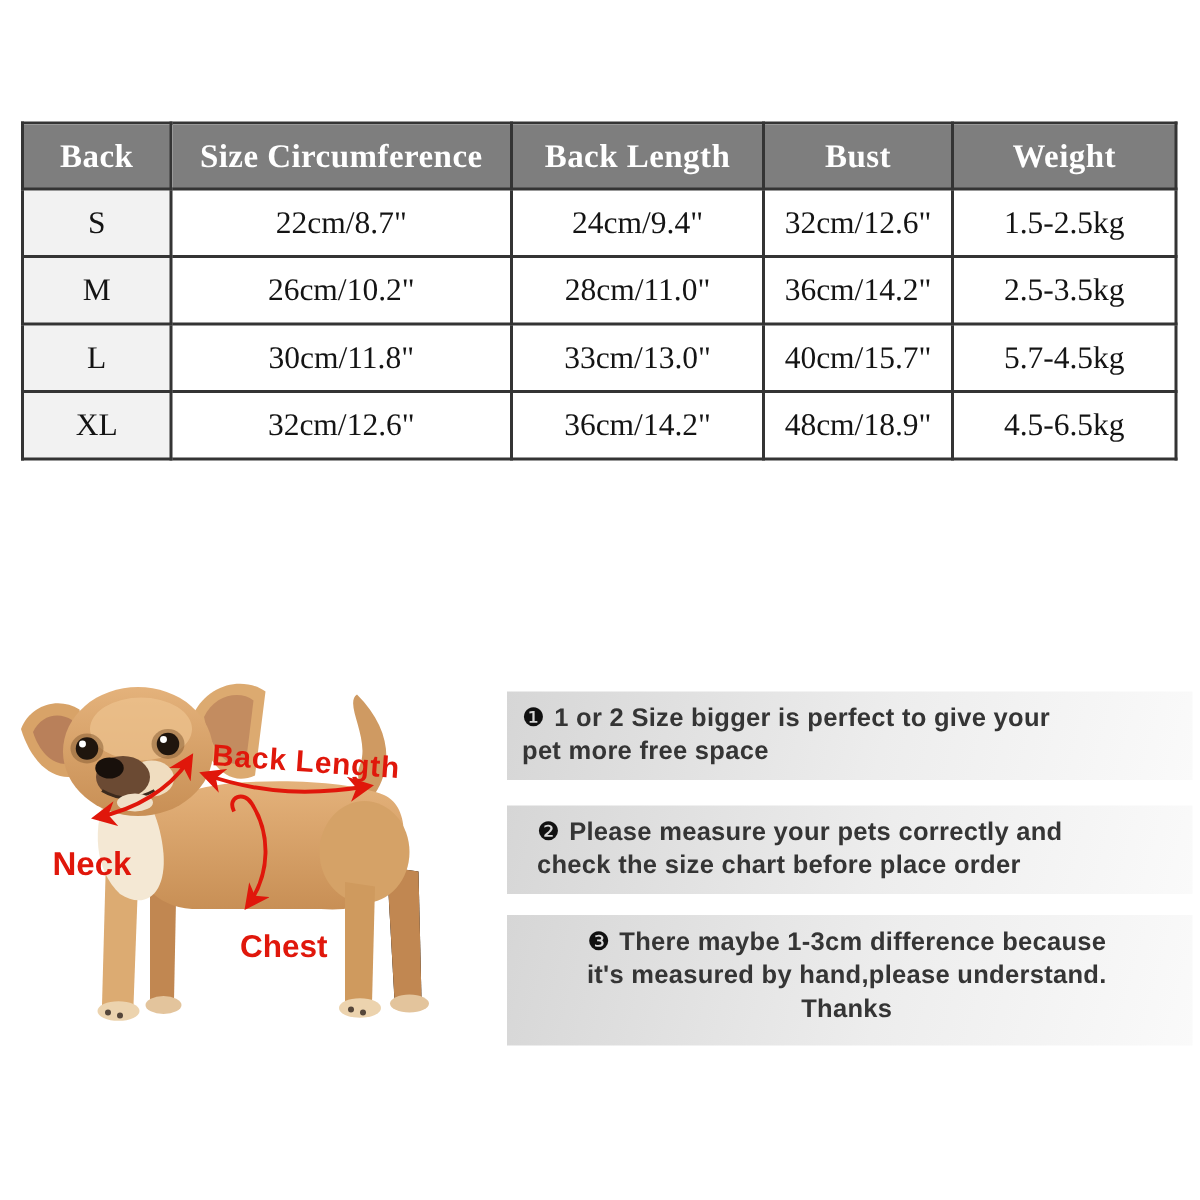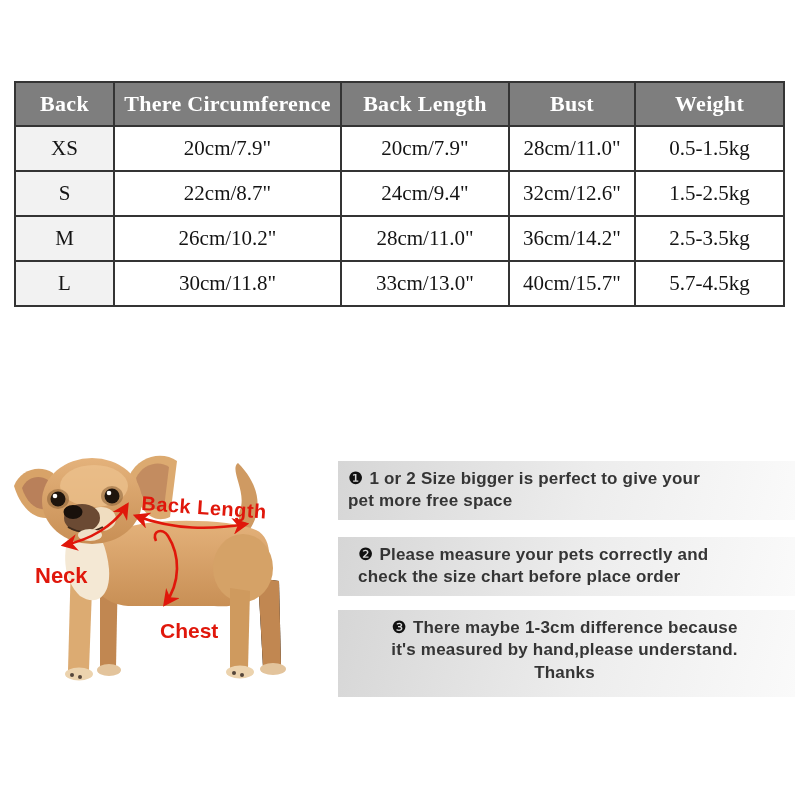--- a/index.html
+++ b/index.html
@@ -52,54 +52,54 @@
   <colgroup>
     <col style="width:99px">
       <col style="width:227px">
       <col style="width:168px">
     <col style="width:126px">
       <col style="width:149px">
   </colgroup>
   <thead>
     <tr>
       <th>Back</th>
-      <th>There Circumference</th>
+      <th>Size Circumference</th>
       <th>Back Length</th>
       <th>Bust</th>
       <th>Weight</th>
     </tr>
   </thead>
   <tbody>
-    <tr>
-      <td class="size-col">XS</td>
-      <td>20cm/7.9"</td>
-      <td>20cm/7.9"</td>
-      <td>28cm/11.0"</td>
-      <td>0.5-1.5kg</td>
-    </tr>
     <tr>
       <td class="size-col">S</td>
       <td>22cm/8.7"</td>
       <td>24cm/9.4"</td>
       <td>32cm/12.6"</td>
       <td>1.5-2.5kg</td>
     </tr>
     <tr>
       <td class="size-col">M</td>
       <td>26cm/10.2"</td>
       <td>28cm/11.0"</td>
       <td>36cm/14.2"</td>
       <td>2.5-3.5kg</td>
     </tr>
     <tr>
       <td class="size-col">L</td>
       <td>30cm/11.8"</td>
       <td>33cm/13.0"</td>
       <td>40cm/15.7"</td>
       <td>5.7-4.5kg</td>
+    </tr>
+    <tr>
+      <td class="size-col">XL</td>
+      <td>32cm/12.6"</td>
+      <td>36cm/14.2"</td>
+      <td>48cm/18.9"</td>
+      <td>4.5-6.5kg</td>
     </tr>
   </tbody>
 </table>
 
 <div class="dog-wrap">
 <svg width="335" height="240" viewBox="0 0 335 240">
   <defs>
     <linearGradient id="coat" x1="0" y1="0" x2="0" y2="1">
       <stop offset="0" stop-color="#e4b27b"></stop>
       <stop offset="1" stop-color="#c88f55"></stop>

